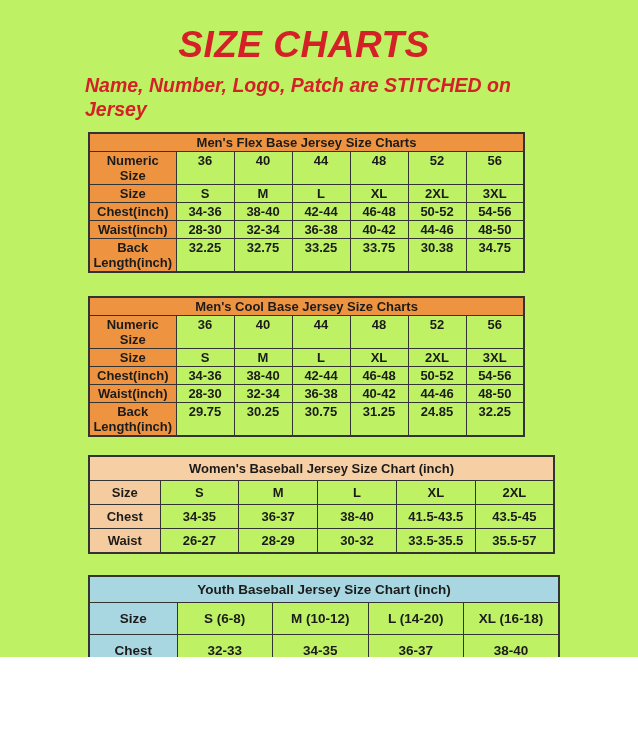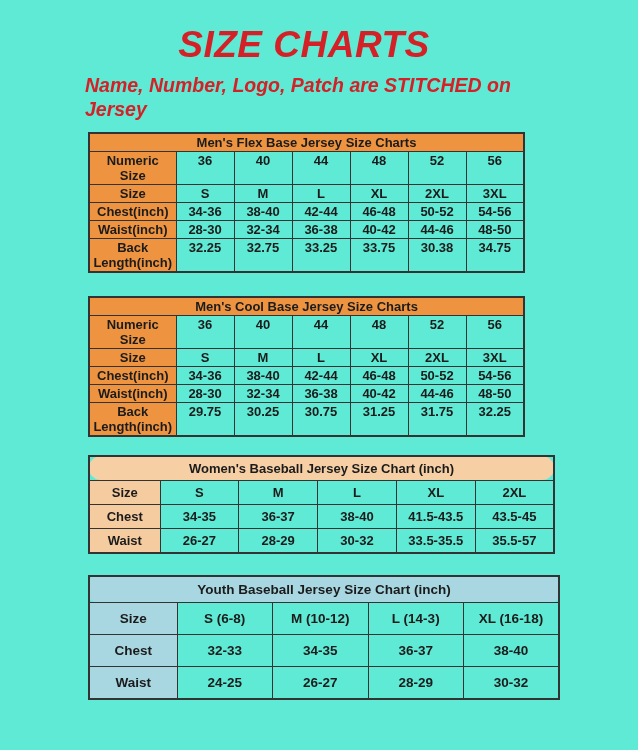--- a/index.html
+++ b/index.html
@@ -4,22 +4,22 @@
 <style>
   html, body {
     margin: 0;
     padding: 0;
     background: #ffffff;
     font-family: "Liberation Sans", sans-serif;
   }
   .page {
     position: relative;
     width: 638px;
-    height: 750px;
-    background: #5eead4;
+    height: 657px;
+    background: #bef264;
     overflow: hidden;
   }
   .main-title {
     color: var(--title-red, #D42127);
     font-style: italic;
     font-weight: bold;
     font-size: 37px;
     letter-spacing: 0.5px;
     text-align: center;
     margin: 24px 30px 8px 0;
@@ -72,21 +72,20 @@
   }
 
   
   .t-peach { width: 467px; }
   .t-peach col:first-child { width: 71px; }
   .t-peach td { font-size: 13px; padding: 4px 2px; }
   .t-peach .title-cell {
     background: var(--peach-header, #F6CFA5);
     color: #222222;
     padding: 4px 6px;
-    border-radius: 12px;
   }
   .t-peach .label-cell {
     background: var(--peach-label, #F5CBA0);
     color: #222222;
   }
 
   
   .t-blue { width: 472px; }
   .t-blue col:first-child { width: 88px; }
   .t-blue td { font-size: 13.5px; padding: 8px 2px; }
@@ -222,21 +221,21 @@
             <td class="value-cell">44-46</td>
             <td class="value-cell">48-50</td>
           </tr>
           <tr>
             <td class="label-cell">Back
 Length(inch)</td>
             <td class="value-cell">29.75</td>
             <td class="value-cell">30.25</td>
             <td class="value-cell">30.75</td>
             <td class="value-cell">31.25</td>
-            <td class="value-cell">31.75</td>
+            <td class="value-cell">24.85</td>
             <td class="value-cell">32.25</td>
           </tr>
         </tbody>
       </table>
     <table class="t-peach">
         <colgroup>
           <col>
           <col>
           <col>
           <col>
@@ -282,21 +281,21 @@
           <col>
         </colgroup>
         <tbody>
           <tr>
             <td colspan="5" class="title-cell">Youth Baseball Jersey Size Chart (inch)</td>
           </tr>
           <tr>
             <td class="label-cell">Size</td>
             <td class="value-cell">S (6-8)</td>
             <td class="value-cell">M (10-12)</td>
-            <td class="value-cell">L (14-3)</td>
+            <td class="value-cell">L (14-20)</td>
             <td class="value-cell">XL (16-18)</td>
           </tr>
           <tr>
             <td class="label-cell">Chest</td>
             <td class="value-cell">32-33</td>
             <td class="value-cell">34-35</td>
             <td class="value-cell">36-37</td>
             <td class="value-cell">38-40</td>
           </tr>
           <tr>

